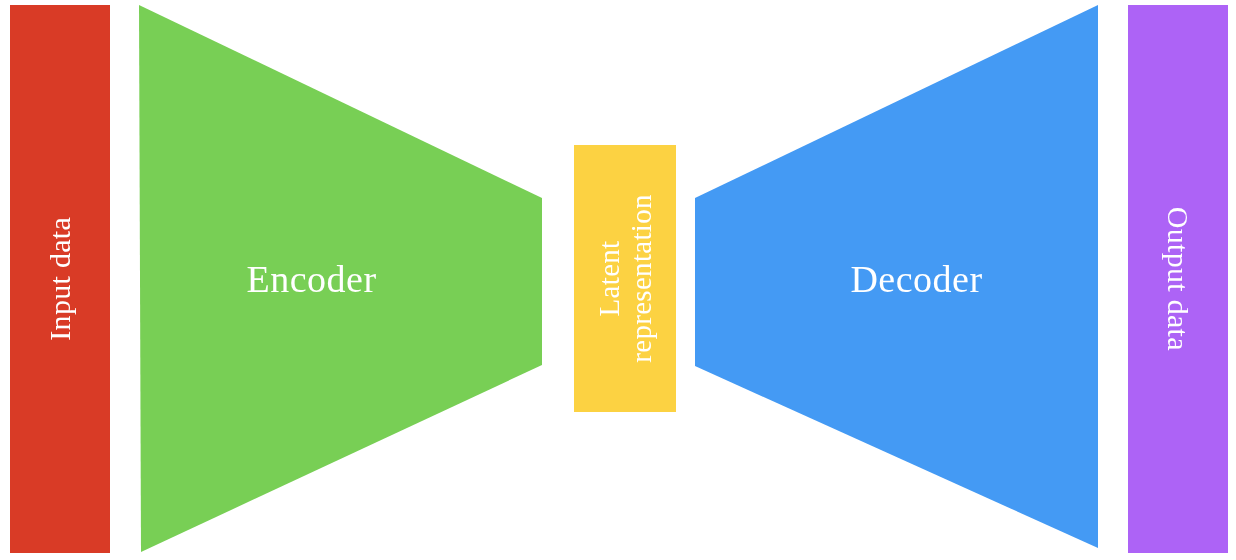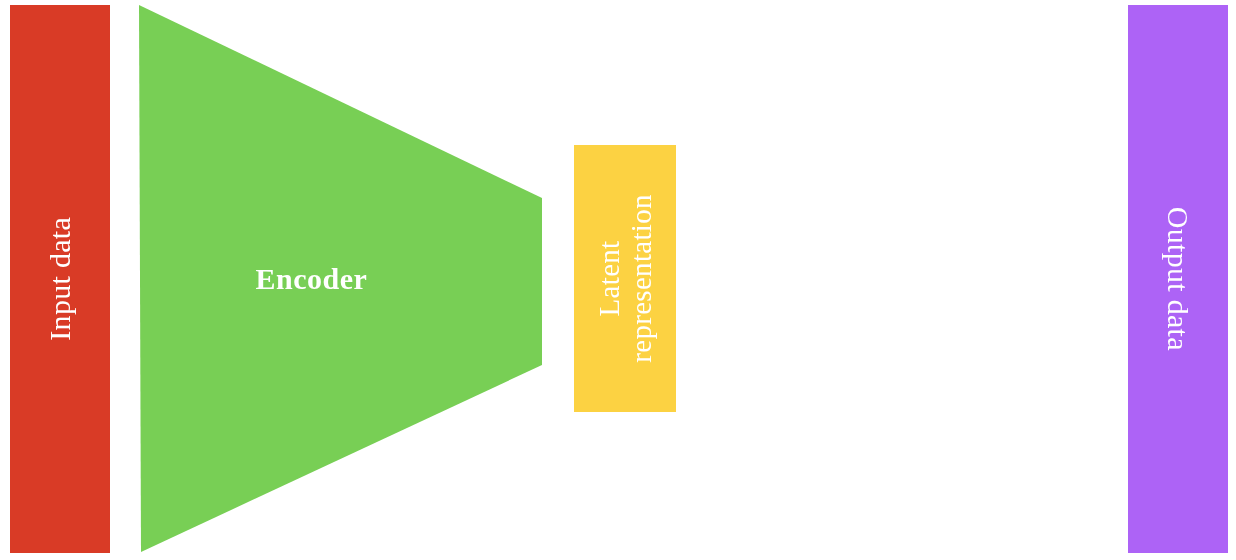--- a/index.html
+++ b/index.html
@@ -101,22 +101,22 @@
     display: flex;
     align-items: center;
     justify-content: center;
     pointer-events: none;
   }
   #encoder-label-wrap { padding-right: 58px; }
   #decoder-label-wrap { padding-left: 40px; }
   .center-label {
     color: #ffffff;
     font-family: "Liberation Serif", "DejaVu Serif", serif;
-    font-weight: bold;
-    font-size: 30px;
+    font-weight: normal;
+    font-size: 38px;
     letter-spacing: 0.5px;
     white-space: nowrap;
   }
 </style>
 </head>
 <body>
 
 <div id="diagram-canvas" style="background: rgb(255, 255, 255);">
 
   <div class="shape" id="input-block">
@@ -142,20 +142,28 @@
       <rect x="0" y="0" width="102" height="267" fill="#fcd242"></rect>
     </svg>
     <div class="vlabel-wrap">
       <div class="latent-lines">
         <div class="vlabel">Latent</div>
         <div class="vlabel">representation</div>
       </div>
     </div>
   </div>
 
+  <div class="shape" id="decoder-shape">
+    <svg viewBox="0 0 405 548" preserveAspectRatio="none">
+      <polygon points="1,193 1,361 404,543 404,0" fill="#449af4"></polygon>
+    </svg>
+    <div class="center-label-wrap" id="decoder-label-wrap">
+      <div class="center-label">Decoder</div>
+    </div>
+  </div>
 
   <div class="shape" id="output-block">
     <svg viewBox="0 0 100 548" preserveAspectRatio="none">
       <rect x="0" y="0" width="100" height="548" fill="#ad63f6"></rect>
     </svg>
     <div class="vlabel-wrap">
       <div class="vlabel rot-down">Output data</div>
     </div>
   </div>
 

